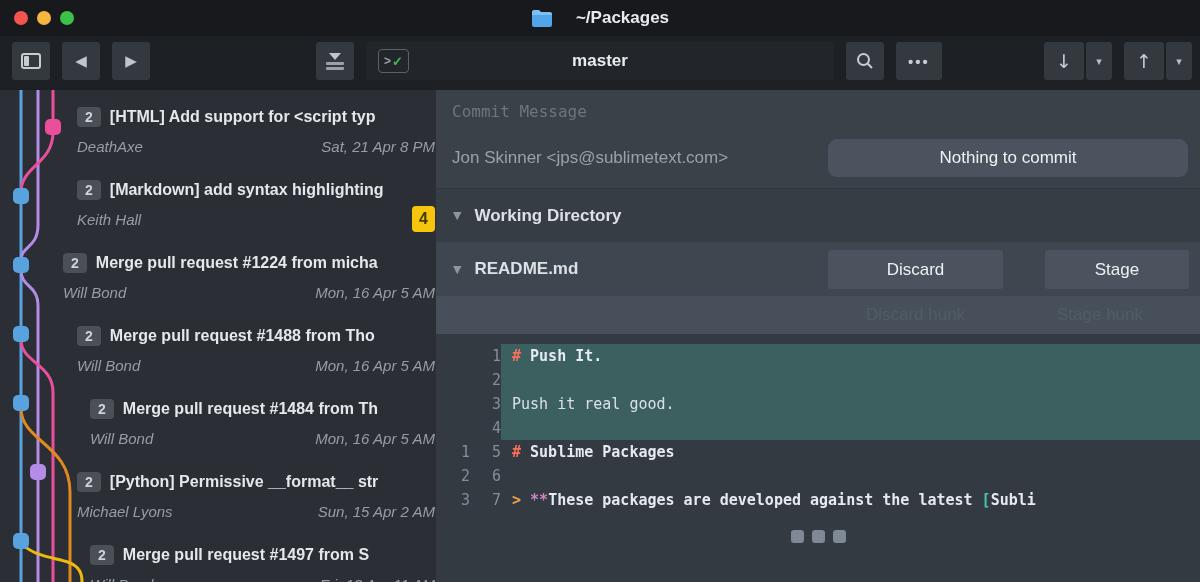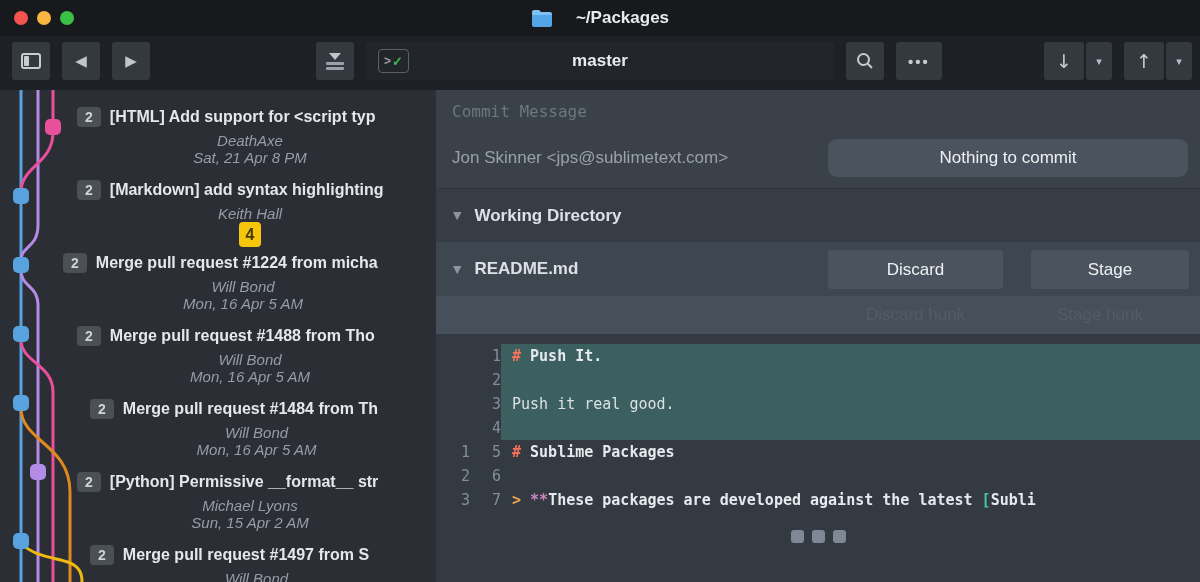--- a/index.html
+++ b/index.html
@@ -44,43 +44,43 @@
   .main{display:flex;height:492px;}
   
   .commitlist{width:436px;background:var(--left-bg);position:relative;overflow:hidden;flex:none;}
   .graph-svg{position:absolute;left:0;top:0;}
   .rows{position:absolute;left:0;top:8px;right:0;}
   .commit-row{height:69px;}
   .c-line1{display:flex;align-items:center;height:30px;margin-top:4px;overflow:hidden;white-space:nowrap;}
   .c-badge{flex:none;background:var(--badge-bg);color:#ced3d9;border-radius:4px;font-size:14px;font-weight:700;
            padding:3px 8px;line-height:1;}
   .c-title{margin-left:9px;color:#e4e8ec;font-size:16px;font-weight:700;overflow:hidden;white-space:nowrap;}
-  .c-line2{display:flex;justify-content:space-between;align-items:center;height:28px;padding-right:13px;
-           color:#969da6;font-size:15px;font-style:italic;flex-direction:column;}
+  .c-line2{display:flex;justify-content:space-between;align-items:center;height:28px;padding-right:1px;
+           color:#969da6;font-size:15px;font-style:italic;}
   .c-ahead{background:var(--ahead-bg);color:#463a05;font-style:normal;font-weight:700;font-size:16px;
            border-radius:4px;padding:3px 7px;line-height:1.2;}
   
   .rightpanel{flex:1;display:flex;flex-direction:column;background:var(--panel-bg);min-width:0;}
   .msg-area{height:98px;position:relative;background:var(--panel-bg);}
   .msg-placeholder{position:absolute;left:16px;top:12px;color:#6d757d;font-size:16px;
                    font-family:"DejaVu Sans Mono",monospace;}
   .author-row{position:absolute;left:16px;right:12px;top:49px;height:38px;display:flex;align-items:center;}
   .author-name{color:#9aa1a9;font-size:17px;}
   .commit-btn{position:absolute;right:0;top:0;width:360px;height:38px;background:var(--button-bg);
               border-radius:9px;display:flex;align-items:center;justify-content:center;
               color:#eef1f4;font-size:17px;}
   .wd-header{height:54px;background:var(--wd-bg);border-top:1px solid #30363d;display:flex;align-items:center;
              padding-left:17px;color:#dde1e6;font-size:17px;font-weight:700;}
   .disclosure{color:#8d949c;font-size:11px;margin-right:13px;font-family:"DejaVu Sans",sans-serif;}
   .file-row{height:54px;background:var(--file-bg);display:flex;align-items:center;padding-left:17px;position:relative;
             color:#dde1e6;font-size:17px;font-weight:700;}
   .file-btn{position:absolute;top:8px;height:39px;background:var(--button-bg);border-radius:3px;
             display:flex;align-items:center;justify-content:center;color:#eef1f4;font-size:17px;font-weight:400;}
   .btn-discard{left:392px;width:175px;}
-  .btn-stage{right:11px;width:158px;}
+  .btn-stage{right:11px;width:144px;}
   .hunk-bar{height:38px;background:var(--hunkbar-bg);position:relative;}
   .hunk-label{position:absolute;top:0;height:38px;display:flex;align-items:center;justify-content:center;
               color:#525c67;font-size:17px;}
   .hunk-discard{left:392px;width:175px;}
   .hunk-stage{right:11px;width:178px;}
   
   .diff{flex:1;background:var(--diff-bg);padding-top:10px;font-family:"DejaVu Sans Mono",monospace;
         font-size:15px;overflow:hidden;}
   .diff-row{display:flex;height:24px;line-height:24px;}
   .gut-old{width:34px;text-align:right;color:#858e97;flex:none;}

